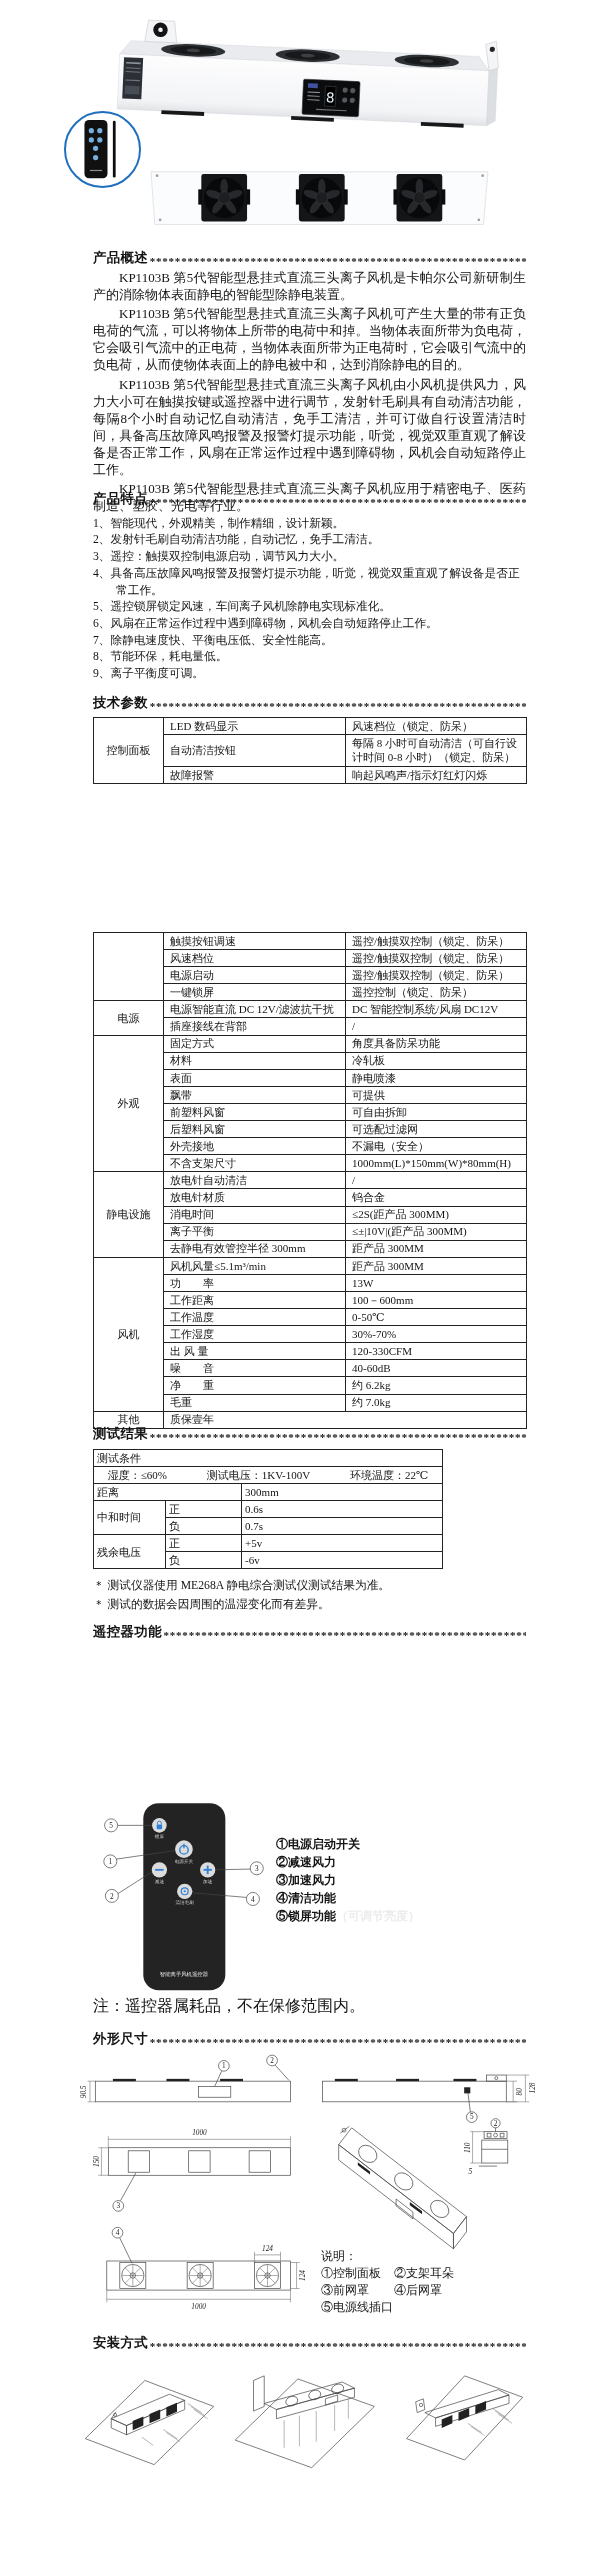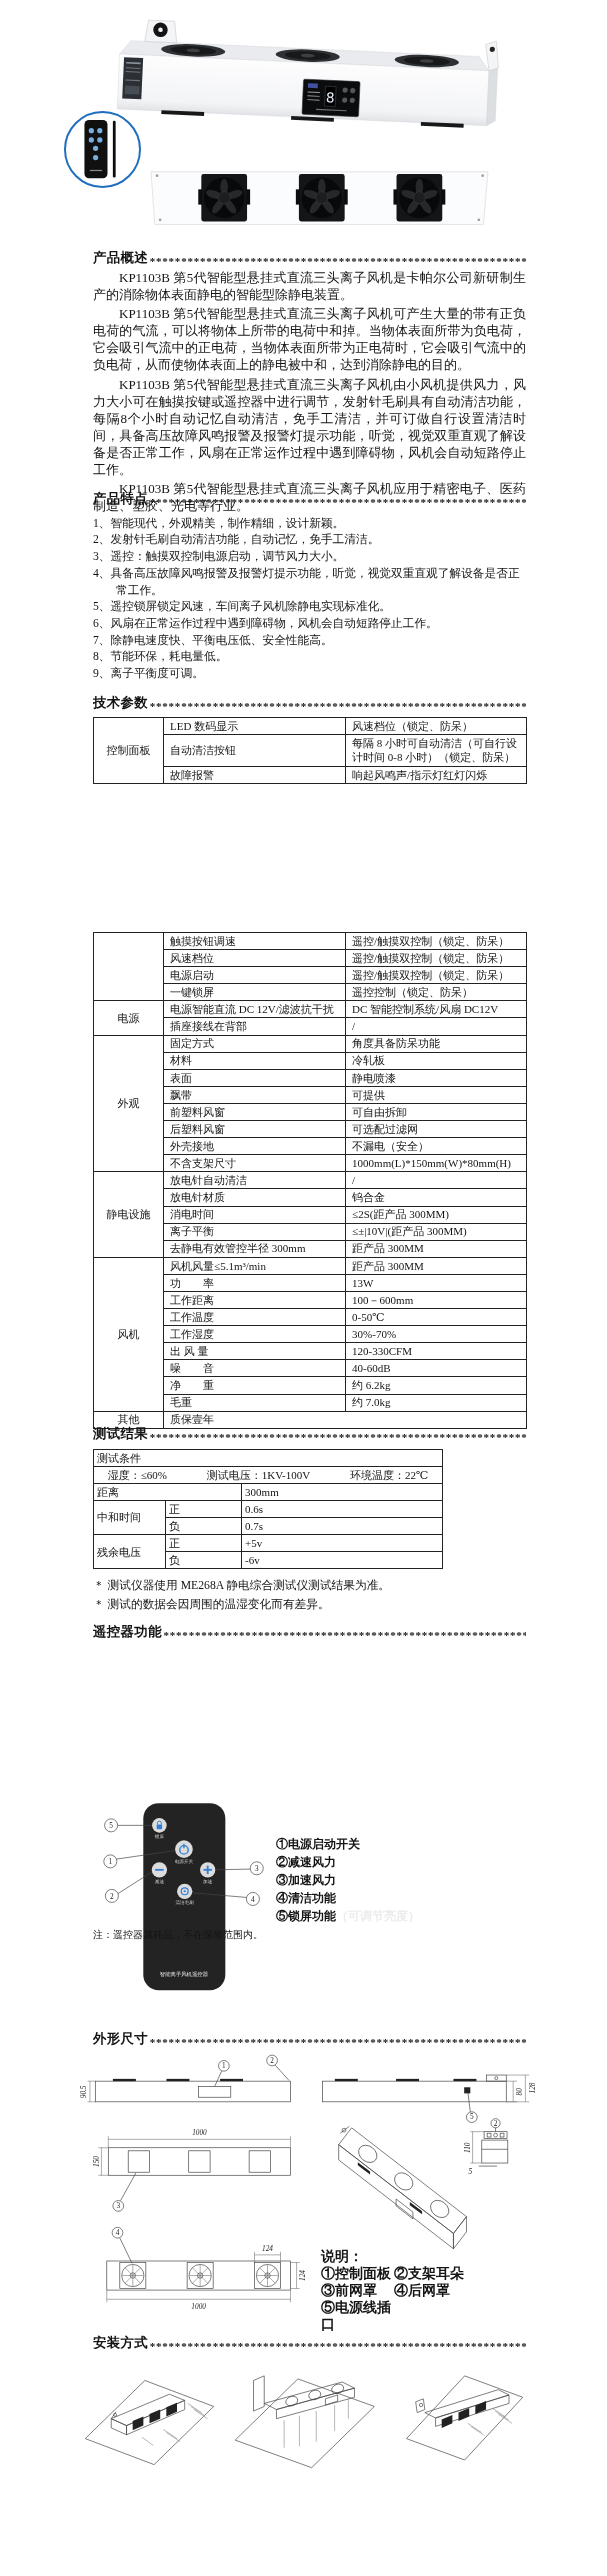--- a/index.html
+++ b/index.html
@@ -14,21 +14,21 @@
 .para{margin:2.3px 0 0 0;font-size:13px;line-height:17px;text-indent:2em;text-align:justify}
 .feat{font-size:11.7px;line-height:16.7px;padding-left:23px;text-indent:-23px}
 table{border-collapse:collapse;font-size:11px;table-layout:fixed}
 td{border:0.8px solid #222;padding:0.8px 6.1px;line-height:14.5px;overflow:hidden;vertical-align:middle}
 .grp{text-align:center}
 .tcenter td{padding:0.8px 3.1px}
 .cond{display:flex;justify-content:space-between;padding:0 10.7px}
 .note{font-size:11.7px;line-height:18.4px;margin:0}
 .rlegend{position:absolute;left:276px;top:1835px;font-size:12px;font-weight:600;line-height:18px}
 .faint{color:#ececec}
-.dlegend{position:absolute;left:321px;top:2248px;font-size:14px;font-weight:700;line-height:17px}
+.dlegend{position:absolute;left:321px;top:2248px;font-size:12px;font-weight:400;line-height:17px}
 .dlegend .c1{display:inline-block;width:73px}
 .ln{stroke:#444;stroke-width:.9;fill:none}
 .lt{stroke:#666;stroke-width:.7;fill:none}
 .fl{fill:#222;stroke:none}
 .dim{font-size:9.5px;font-style:italic;fill:#222;text-anchor:middle;font-family:"Liberation Serif",serif}
 .co{font-size:9.5px;fill:#222;text-anchor:middle;font-family:"Liberation Serif",serif}
 .rlab{fill:#cfcfcf;font-size:6px;text-anchor:middle;font-family:"Liberation Sans",sans-serif}
 .flow{stroke:#888;stroke-width:.8}
 </style>
 </head>
@@ -480,21 +480,21 @@
   <div class="rlegend">
     <div>①电源启动开关</div>
     <div>②减速风力</div>
     <div>③加速风力</div>
     <div>④清洁功能</div>
     <div>
       <span>⑤锁屏功能</span><span class="faint">（可调节亮度）</span>
     </div>
   </div>
 
-  <div class="abs" style="left:93px;top:1928px;font-size:10px">注：遥控器属耗品，不在保修范围内。</div>
+  <div class="abs" style="left:93px;top:1996px;font-size:16px">注：遥控器属耗品，不在保修范围内。</div>
 
   <section class="sec" style="top:2027px">
     <div class="shead">
       <span class="stitle">外形尺寸</span>
       <span class="stars">********************************************************************</span>
     </div>
   </section>
 
   <svg class="abs" style="left:67px;top:2049px" width="476" height="274" viewBox="0 0 622 358">
     <defs>

